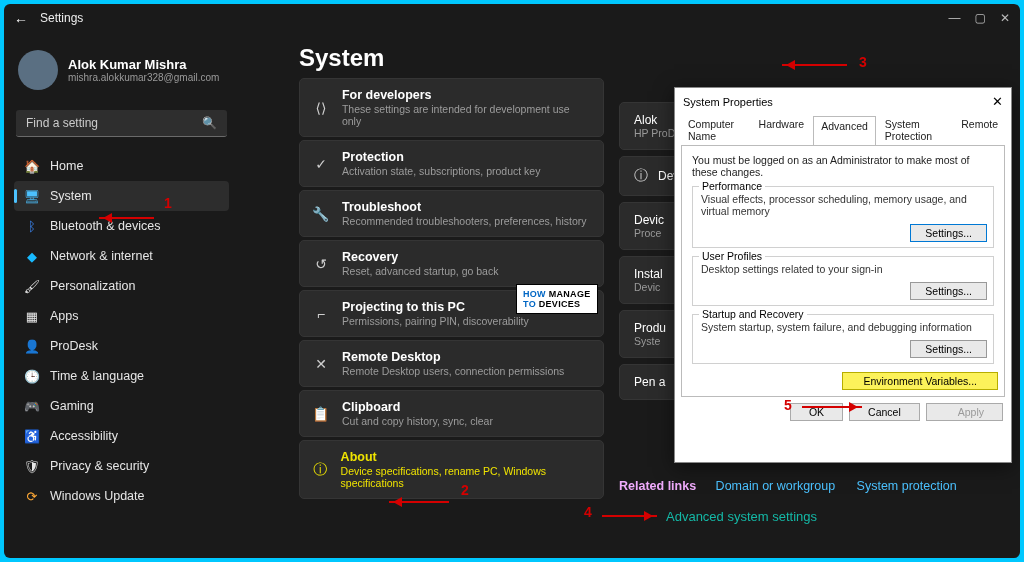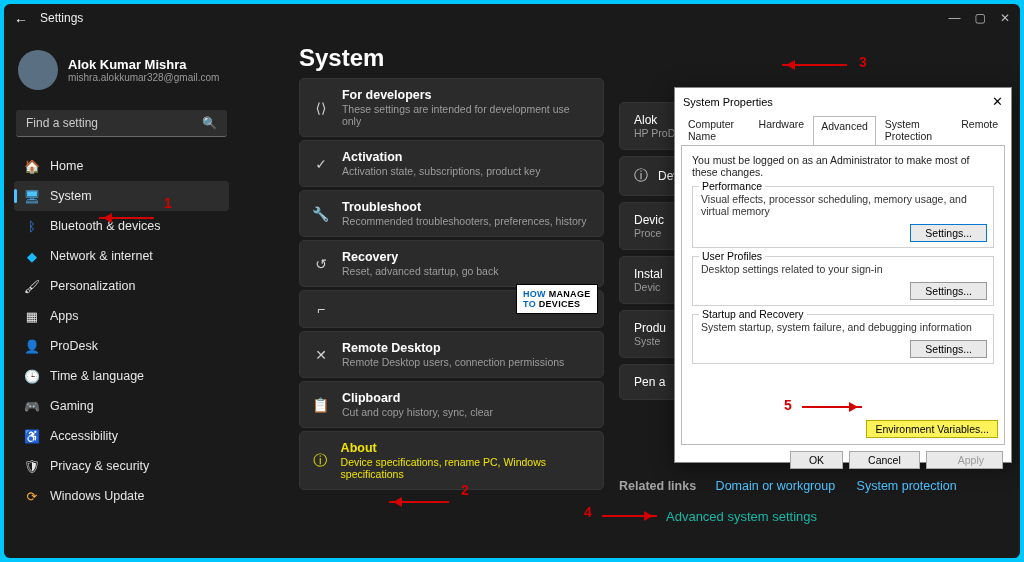--- a/index.html
+++ b/index.html
@@ -35,37 +35,37 @@
   
   .crumb { position:absolute; left:580px; top:42px; font-size:22px; font-weight:700; color:#f2e200; }
   .crumb span.sep { color:#aaa; margin:0 6px; font-weight:400; font-size:20px; }
   
   .rightcol { position:absolute; left:615px; top:98px; width:390px; }
   .rc-box { background:#2b2b2b; border:1px solid #353535; border-radius:5px; padding:10px 14px; font-size:12px; color:#fff; margin-bottom:6px; }
   .rc-sub { font-size:10.5px; color:#9a9a9a; }
   .rc-row { display:flex; align-items:center; gap:10px; }
   .rc-row .info-ic { font-size:14px; color:#cfcfcf; }
   .related { position:absolute; left:615px; top:475px; font-size:12.5px; }
-  .related b { color:#a3a3a3; font-weight:600; margin-right:16px;margin-top:19px; }
+  .related b { color:#f0abfc; font-weight:600; margin-right:16px;margin-top:19px; }
   .related a { color:#4cc2ff; text-decoration:none; margin-right:18px; cursor:pointer; }
   .adv { position:absolute; left:662px; top:505px; font-size:13px; color:#14b8a6; }
   
   .dialog { position:absolute; left:670px; top:83px; width:338px; height:376px; background:#fff; color:#000; font-size:11px; border:1px solid #888; box-shadow:0 4px 18px rgba(0,0,0,.5); }
   .dlg-title { display:flex; align-items:center; padding:6px 8px; font-size:11px;text-align:center; }
   .dlg-title .x { margin-left:auto; font-size:13px; cursor:pointer; }
   .tabs { display:flex; gap:2px; padding:0 6px; font-size:10.5px; }
   .tabs span { padding:3px 7px; color:#222; cursor:pointer; }
   .tabs span.at { background:#fff; border:1px solid #bbb; border-bottom:1px solid #fff; position:relative; top:1px; }
-  .tabbody { border:1px solid #bbb; margin:0 6px; padding:8px 10px 6px; height:300px; position:relative; }
+  .tabbody { border:1px solid #bbb; margin:0 6px; padding:8px 10px 6px; height:252px; position:relative; }
   .group { border:1px solid #d0d0d0; padding:6px 8px 30px; margin-top:8px; position:relative; font-size:10.5px; }
   .group .gt { position:absolute; top:-7px; left:6px; background:#fff; padding:0 3px; }
   .group .gd { color:#333; }
   .group .gbtn { position:absolute; right:6px; bottom:5px; background:#e9e9e9; border:1px solid #999; padding:2px 14px; font-size:10.5px; cursor:pointer; }
   .group.first .gbtn { border:1px solid #0078d4; }
-  .envbtn { position:absolute; right:6px; bottom:6px; background:#fcf25a; border:1px solid #b7ad00; padding:2px 8px; font-size:10.5px; cursor:pointer; }
+  .envbtn { position:absolute; right:6px; bottom:6px; background:#fcf25a; border:1px solid #b7ad00; padding:2px 20px; font-size:10.5px; cursor:pointer; }
   .dlg-btns { display:flex; gap:6px; justify-content:flex-end; padding:6px 8px; }
   .dlg-btns button { background:#e9e9e9; border:1px solid #aaa; padding:2px 18px; font-size:10.5px; cursor:pointer; }
   .dlg-btns button.dis { color:#9a9a9a;padding-left:31px; }
   .note { font-size:10.5px; color:#222; }
   
   .arrow { position:absolute; height:2px; background:#d40000; }
   .arrow::after { content:""; position:absolute; right:-1px; top:-4px; border:5px solid transparent; border-left:9px solid #d40000; }
   .arrow.left::after { right:auto; left:-1px; border:5px solid transparent; border-right:9px solid #d40000; }
   .anum { position:absolute; color:#d40000; font-weight:700; font-size:14px; }
   .watermark { position:absolute; left:512px; top:280px; background:#fff; color:#000; font-size:9px; font-weight:700; padding:4px 6px; border:1px solid #000; letter-spacing:0.3px; }
@@ -156,40 +156,44 @@
       <div class="card">
           <span class="cic">⟨⟩</span>
           <div>
             <div class="ct">For developers</div>
             <div class="cs">These settings are intended for development use only</div>
           </div>
         </div>
       <div class="card">
           <span class="cic">✓</span>
           <div>
-            <div class="ct">Activation</div>
+            <div class="ct">Protection</div>
             <div class="cs">Activation state, subscriptions, product key</div>
           </div>
         </div>
       <div class="card">
           <span class="cic">🔧</span>
           <div>
             <div class="ct">Troubleshoot</div>
             <div class="cs">Recommended troubleshooters, preferences, history</div>
           </div>
         </div>
       <div class="card">
           <span class="cic">↺</span>
           <div>
             <div class="ct">Recovery</div>
             <div class="cs">Reset, advanced startup, go back</div>
           </div>
         </div>
       <div class="card">
           <span class="cic">⌐</span>
+          <div>
+            <div class="ct">Projecting to this PC</div>
+            <div class="cs">Permissions, pairing PIN, discoverability</div>
+          </div>
         </div>
       <div class="card">
           <span class="cic">✕</span>
           <div>
             <div class="ct">Remote Desktop</div>
             <div class="cs">Remote Desktop users, connection permissions</div>
           </div>
         </div>
       <div class="card">
           <span class="cic">📋</span>

